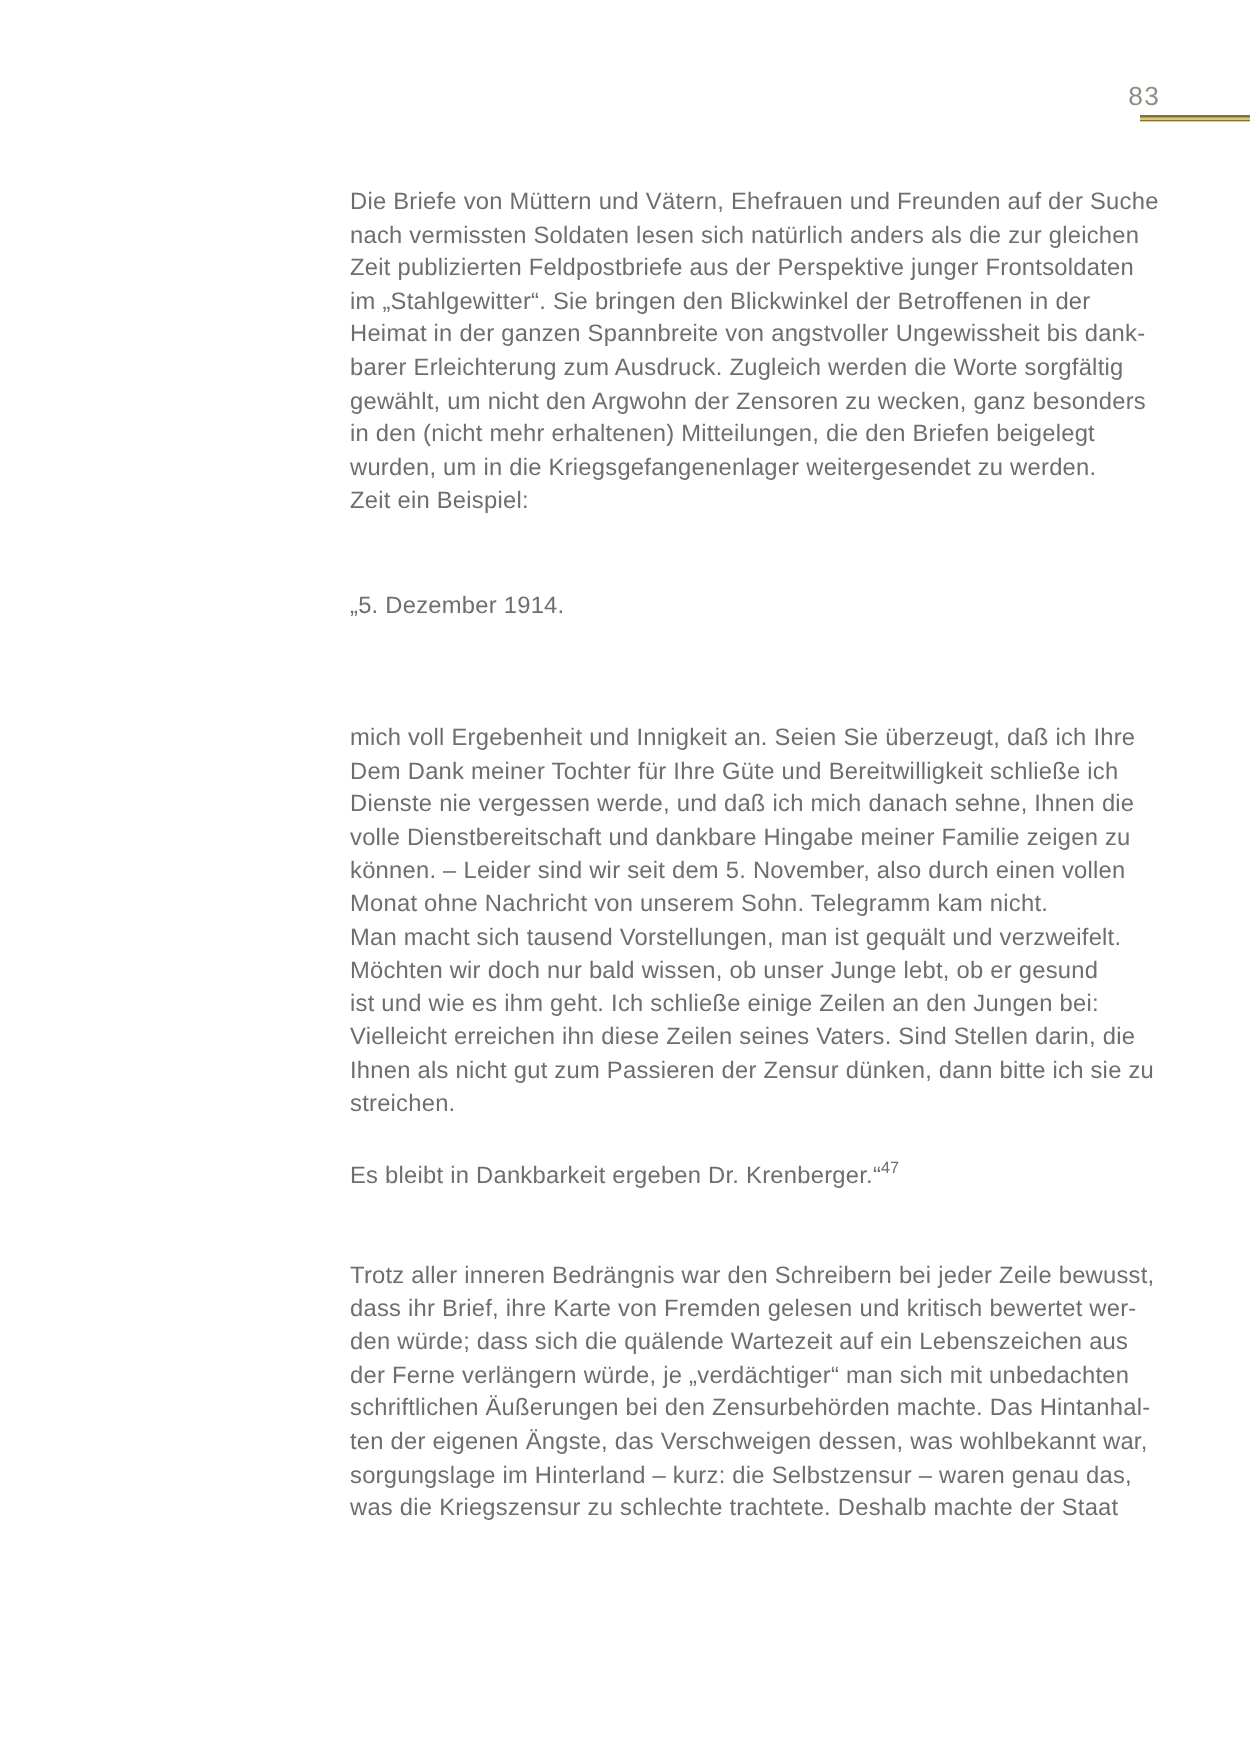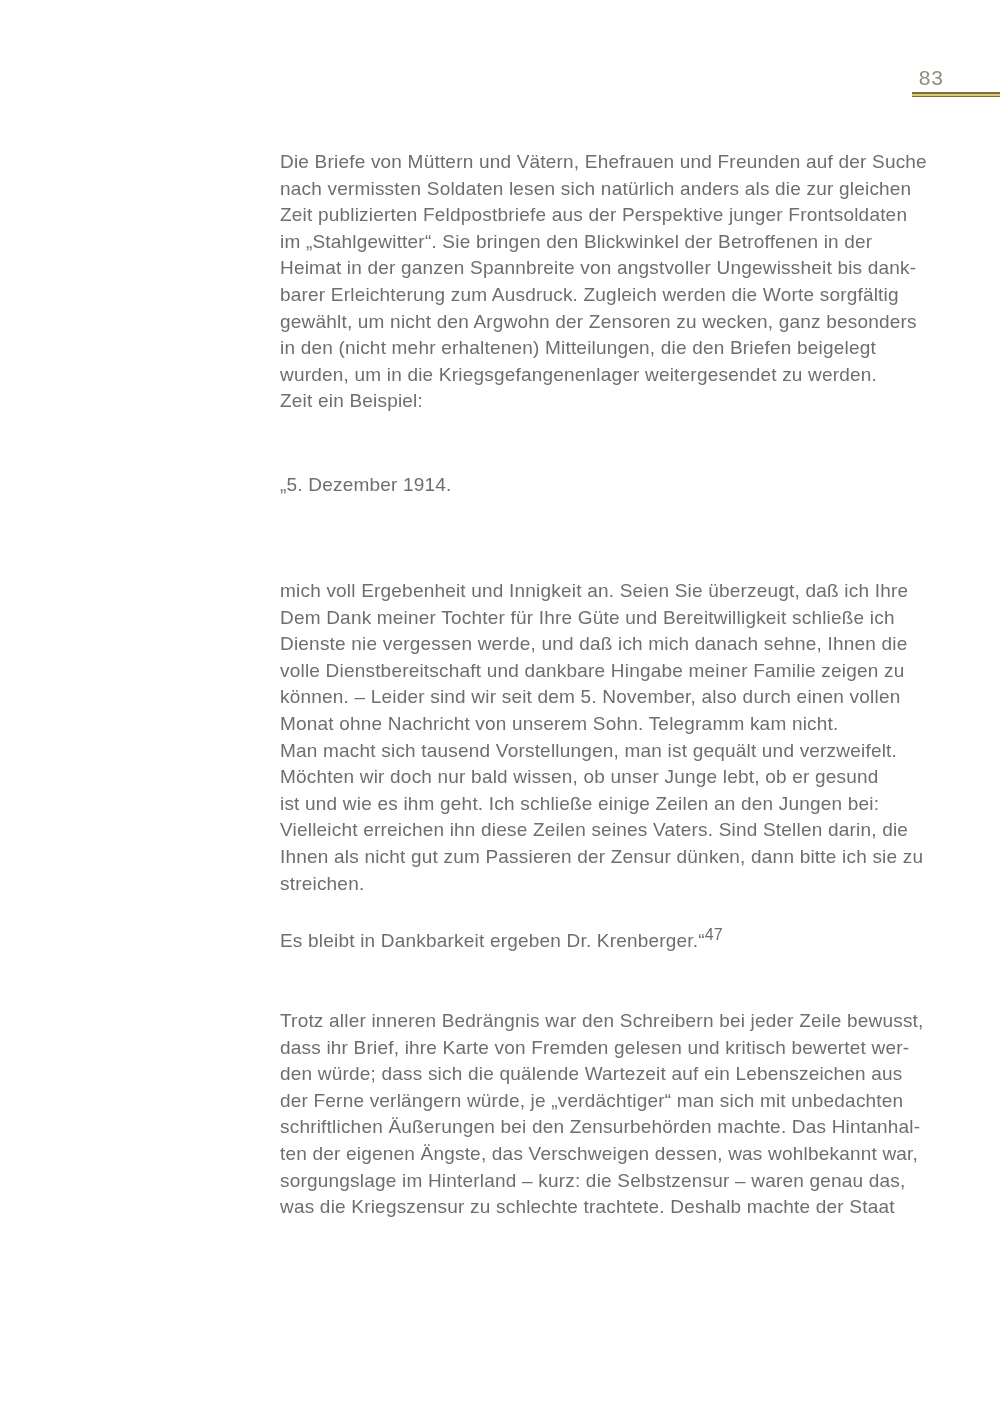--- a/index.html
+++ b/index.html
@@ -11,21 +11,21 @@
     position: relative;
     width: 1000px;
     height: 1411px;
     background: #ffffff;
     overflow: hidden;
     font-family: "Liberation Sans", sans-serif;
   }
   .pagenum {
     position: absolute;
     top: 66px;
-    right: 56px;
+    right: 72px;
     font-size: 21px;
     font-weight: 300;
     letter-spacing: 1px;
     color: #8e8d80;
   }
   .rule {
     position: absolute;
     top: 92px;
     left: 912px;
     right: 0;
@@ -50,21 +50,21 @@
     height: 26.6px;
     line-height: 26.6px;
     white-space: nowrap;
   }
   .single {
     height: 26.6px;
     line-height: 26.6px;
     white-space: nowrap;
   }
   sup.fnref {
-    font-size: 16px;
+    font-size: 13px;
     vertical-align: super;
     line-height: 0;
     letter-spacing: 0;
   }
 </style>
 </head>
 <body>
 
 <div class="page">
 

